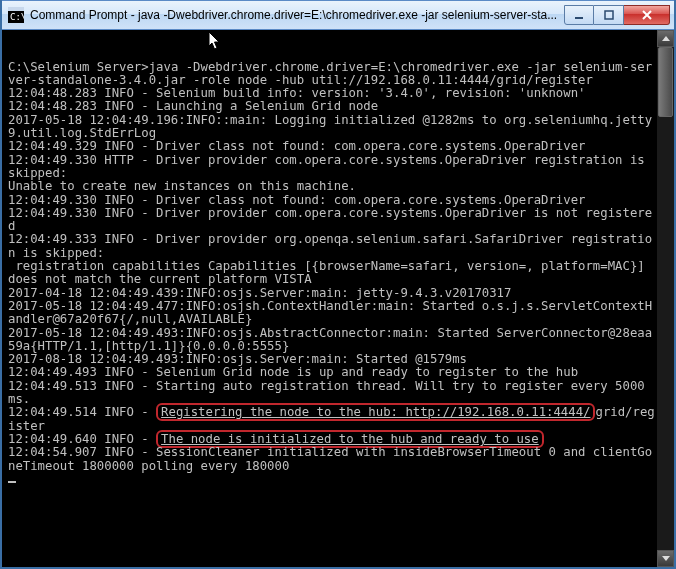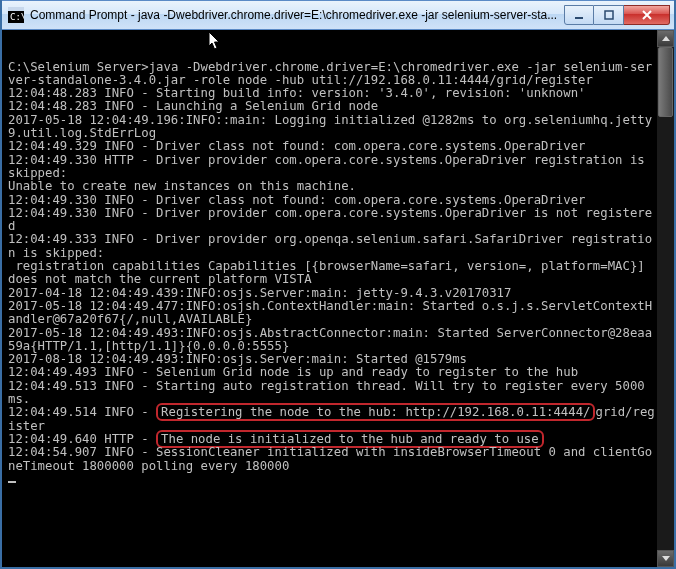--- a/index.html
+++ b/index.html
@@ -75,20 +75,21 @@
     white-space: pre-wrap;
     word-break: break-all;
     overflow:hidden;
   }
   .hl {
     border: 2px solid #c1272d;
     border-radius: 6px;
     padding: 0 3px;
     margin: -1px 0;
     display: inline;
+    text-decoration: underline;
   }
   .scrollbar {
     width: 17px;
     background: #2b2b2b;
     display:flex; flex-direction:column;
   }
   .sb-btn {
     height:17px;
     background: linear-gradient(to bottom,#6a6a6a,#3a3a3a);
     border:1px solid #555;
@@ -141,38 +142,38 @@
           <path d="M2 1 L10 9 M10 1 L2 9" stroke="#fff" stroke-width="2"></path>
         </svg>
     </div>
   </div>
 </div>
 
 <div class="client">
   <div class="terminal">
 <span> </span>
 <span>C:\Selenium Server&gt;</span><span>java -Dwebdriver.chrome.driver=E:\chromedriver.exe -jar selenium-server-standalone-3.4.0.jar -role node -hub util://192.168.0.11:4444/grid/register</span>
-<span>12:04:48.283 INFO - Starting build info: version: '3.4.0', revision: 'unknown'</span>
+<span>12:04:48.283 INFO - Selenium build info: version: '3.4.0', revision: 'unknown'</span>
 <span>12:04:48.283 INFO - Launching a Selenium Grid node</span>
 <span>2017-05-18 12:04:49.196:INFO::main: Logging initialized @1282ms to org.seleniumhq.jetty9.util.log.StdErrLog</span>
 <span>12:04:49.329 INFO - Driver class not found: com.opera.core.systems.OperaDriver</span>
 <span>12:04:49.330 HTTP - Driver provider com.opera.core.systems.OperaDriver registration is skipped:</span>
 <span>Unable to create new instances on this machine.</span>
 <span>12:04:49.330 INFO - Driver class not found: com.opera.core.systems.OperaDriver</span>
 <span>12:04:49.330 INFO - Driver provider com.opera.core.systems.OperaDriver is not registered</span>
 <span>12:04:49.333 INFO - Driver provider org.openqa.selenium.safari.SafariDriver registration is skipped:</span>
 <span> registration capabilities Capabilities [{browserName=safari, version=, platform=MAC}] does not match the current platform VISTA</span>
 <span>2017-04-18 12:04:49.439:INFO:osjs.Server:main: jetty-9.4.3.v20170317</span>
 <span>2017-05-18 12:04:49.477:INFO:osjsh.ContextHandler:main: Started o.s.j.s.ServletContextHandler@67a20f67{/,null,AVAILABLE}</span>
 <span>2017-05-18 12:04:49.493:INFO:osjs.AbstractConnector:main: Started ServerConnector@28eaa59a{HTTP/1.1,[http/1.1]}{0.0.0.0:5555}</span>
 <span>2017-08-18 12:04:49.493:INFO:osjs.Server:main: Started @1579ms</span>
 <span>12:04:49.493 INFO - Selenium Grid node is up and ready to register to the hub</span>
 <span>12:04:49.513 INFO - Starting auto registration thread. Will try to register every 5000 ms.</span>
 <span>12:04:49.514 INFO - </span><span class="hl">Registering the node to the hub: http://192.168.0.11:4444/</span><span>grid/register</span>
-<span>12:04:49.640 HTTP - </span><span class="hl">The node is initialized to the hub and ready to use</span>
+<span>12:04:49.640 INFO - </span><span class="hl">The node is initialized to the hub and ready to use</span>
 <span>12:04:54.907 INFO - SessionCleaner initialized with insideBrowserTimeout 0 and clientGoneTimeout 1800000 polling every 180000</span>
 <span class="blink-cursor"></span>
   </div>
   <div class="scrollbar">
     <div class="sb-btn">
         <div class="sb-arrow up"></div>
       </div>
     <div class="sb-track">
       <div class="sb-thumb"></div>
     </div>

